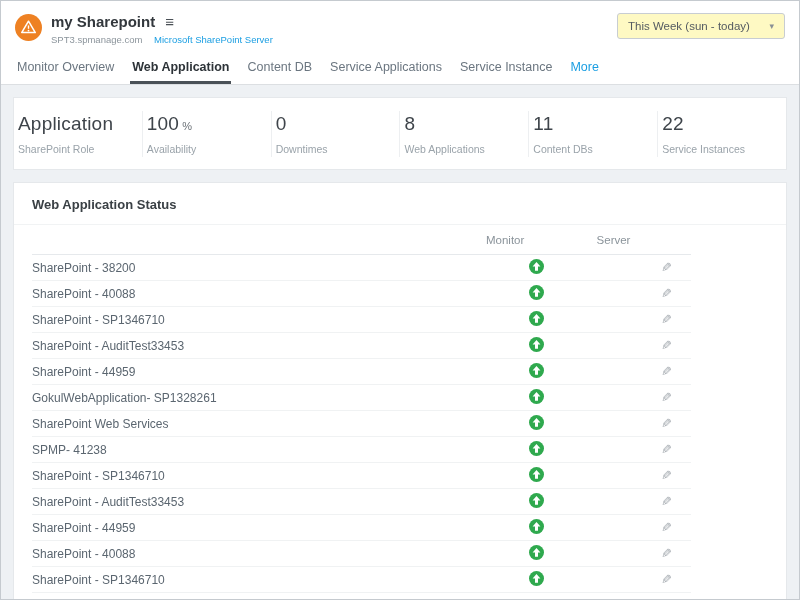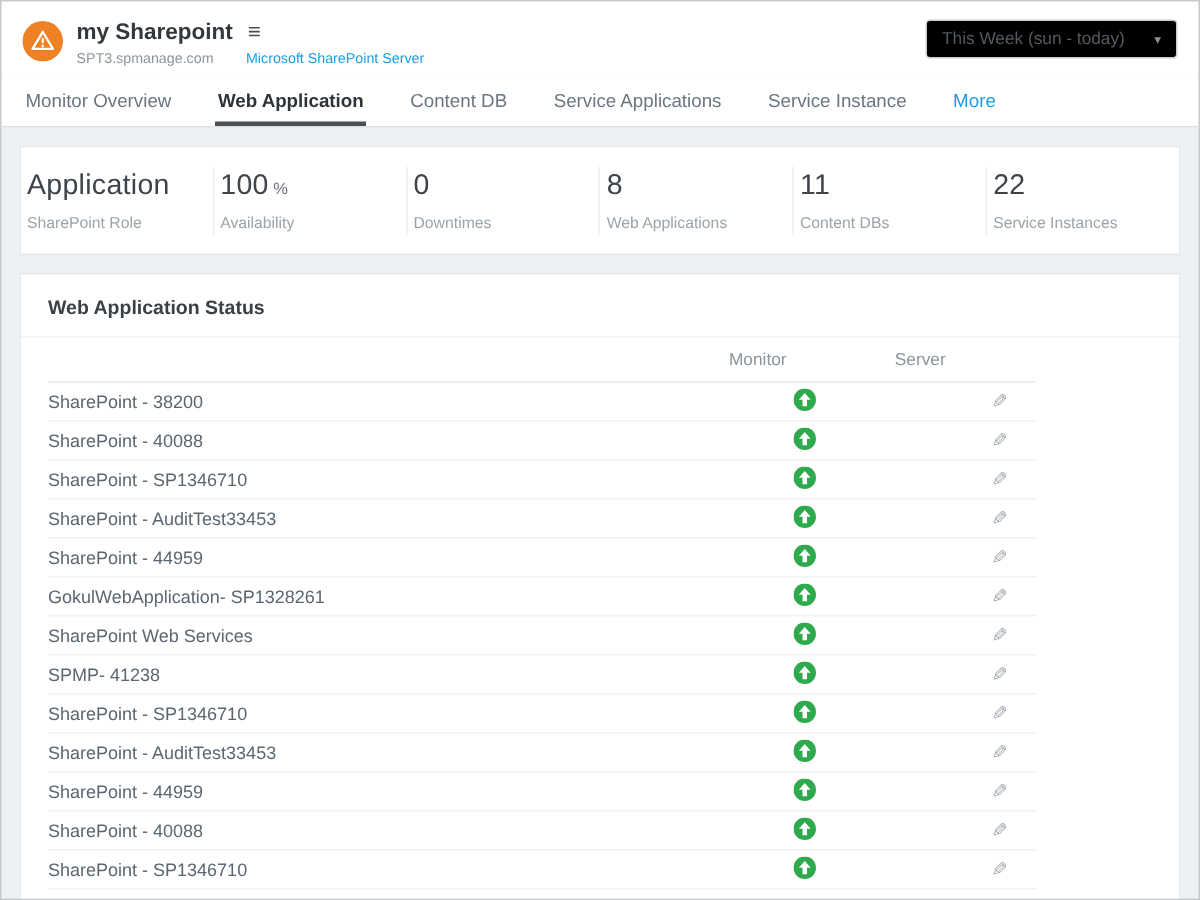--- a/index.html
+++ b/index.html
@@ -13,31 +13,31 @@
     background:#fff; display:flex; justify-content:space-between;
     align-items:flex-start; padding:12px 14px 4px 14px;
   }
   .header-left { display:flex; align-items:flex-start; }
   .monitor-icon { width:27px; height:27px; margin-right:9px; margin-top:1px; }
   .title-row { display:flex; align-items:center; }
   .page-title { font-size:15px; font-weight:bold; color:#33383d; }
   .menu-icon { font-size:15px; color:#4a5056; margin-left:10px; cursor:pointer; line-height:1; }
   .subtitle-row { margin-top:4px; font-size:9.5px; }
   .host-name { color:#8c959c; }
-  .server-link { color:#1a9ee2; margin-left:19px; text-decoration:none; cursor:pointer; }
+  .server-link { color:#1a9ee2; margin-left:9px; text-decoration:none; cursor:pointer; }
   .time-select {
-    border:1px solid #c8cdd2; border-radius:3px; background:#000000;
+    border:1px solid #c8cdd2; border-radius:3px; background:#fef9c3;
     font-size:11.5px; color:#555b61; padding:6px 10px; min-width:168px;
     display:flex; justify-content:space-between; align-items:center; cursor:pointer;
   }
   .caret { color:#888f95; font-size:9px; margin-left:12px; }
   
   .tabbar {
     background:#fff; border-bottom:1px solid #dcdfe2;
-    padding:2px 14px 0 14px; display:flex; gap:27px;
+    padding:2px 14px 0 14px; display:flex; gap:14px;
   }
   .tab { padding:9px 2px 10px 2px; font-size:12.5px; color:#6b7680; cursor:pointer; white-space:nowrap; }
   .tab.active { color:#2d3338; font-weight:bold; box-shadow: inset 0 -3px 0 #4a5157; }
   .tab.accent { color:#1a9ee2; }
   
   .stats-card {
     margin:12px; background:#fff; border:1px solid #e5e8eb;
     display:flex; padding:13px 0 12px 0;
   }
   .stat { flex:1 1 0; text-align:left; border-right:1px solid #edeff1; padding:2px 4px; }

